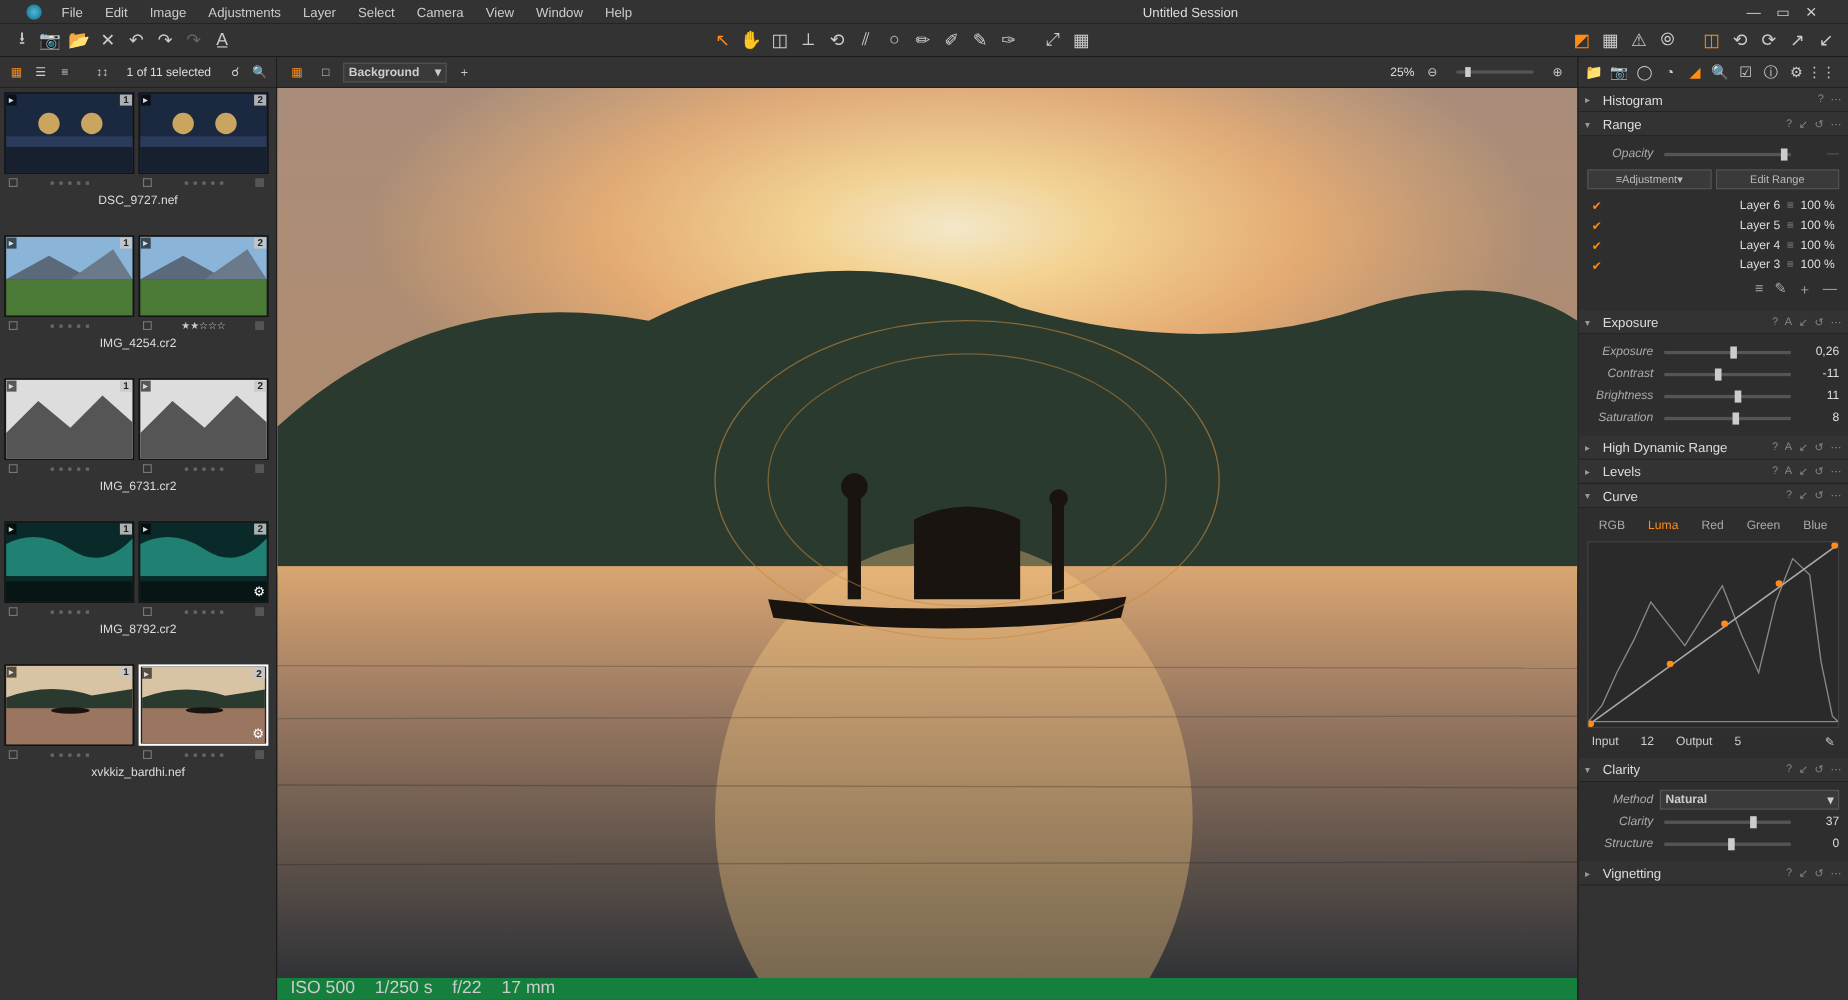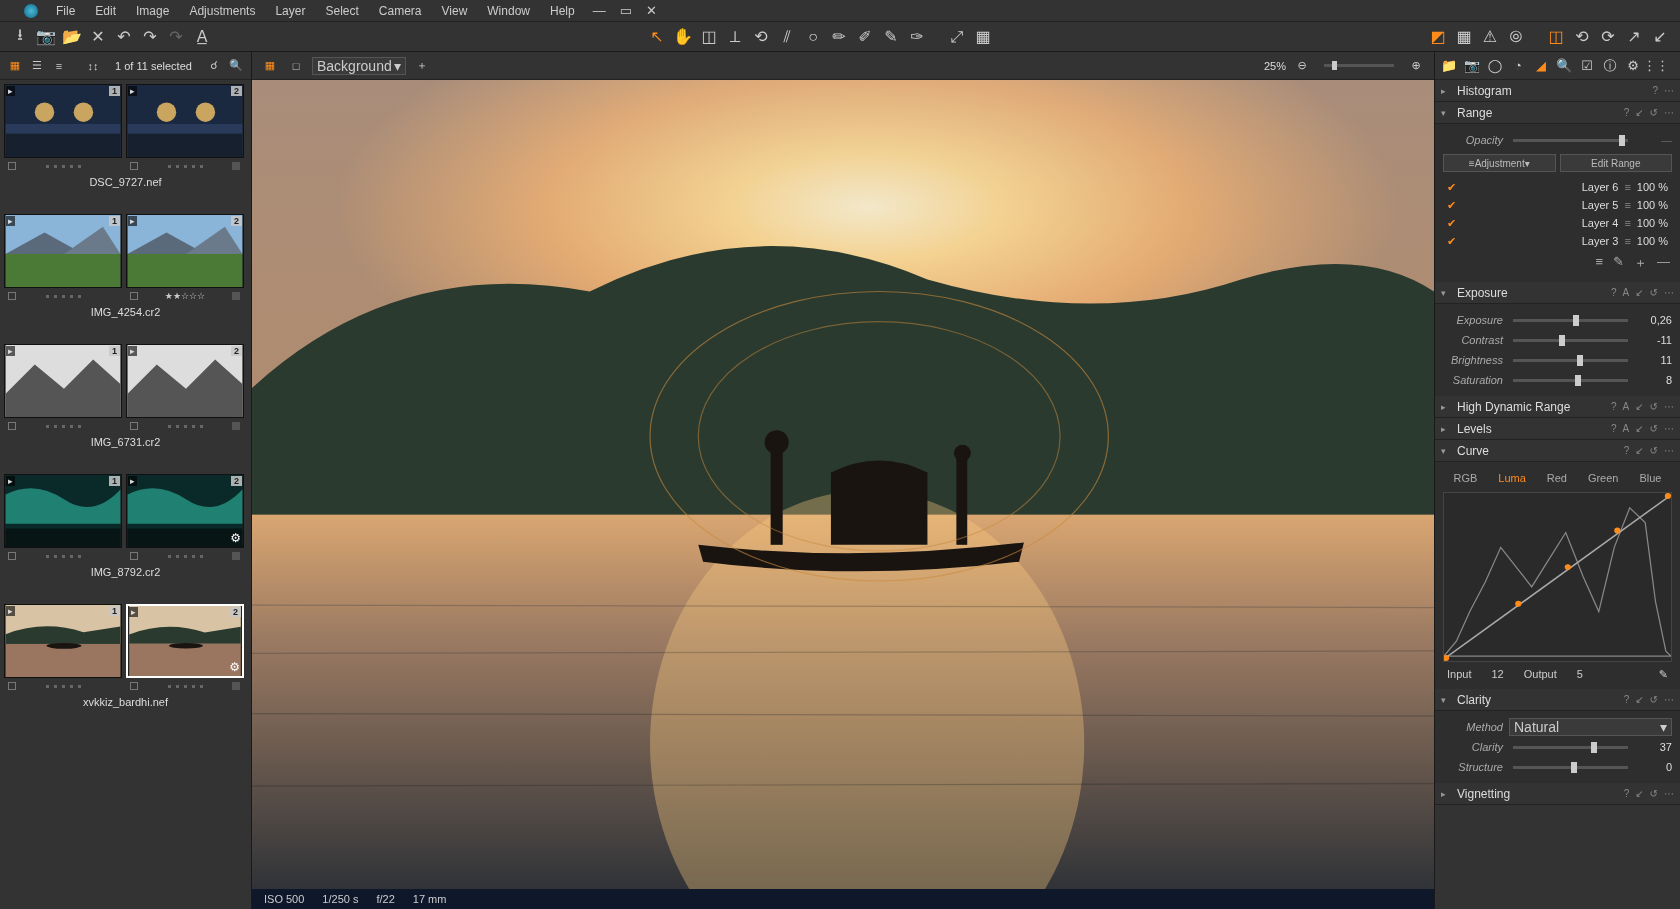--- a/index.html
+++ b/index.html
@@ -37,21 +37,21 @@
 .thumb-name { text-align:center; font-size:11px; color:#ddd; margin-top:2px;}
 .viewer { flex:1; background:#333; display:flex; flex-direction:column; }
 .viewer-bar { height:28px; background:#333; border-bottom:1px solid #222; display:flex; align-items:center; padding:0 8px; gap:6px; font-size:11px;}
 .viewer-bar .vicon { width:20px; height:20px; display:flex; align-items:center; justify-content:center; color:#ccc; cursor:pointer;}
 .viewer-bar .vicon.active { color:#ff8c1a;}
 .viewer-bar .grow { flex:1;}
 .viewer-bar .zoom { color:#ddd;}
 .viewer-bar .zslider { width:70px; height:3px; background:#555; position:relative; margin:0 6px;}
 .viewer-bar .zslider::after { content:''; position:absolute; left:8px; top:-3px; width:5px; height:9px; background:#ccc;}
 .viewer-img { flex:1; position:relative; overflow:hidden; background:#2a2a2a;}
-.viewer-status { height:20px; background:#0f172a; display:flex; align-items:center; padding:0 12px; font-size:11px; color:#ccc; gap:18px;}
+.viewer-status { height:20px; background:#15803d; display:flex; align-items:center; padding:0 12px; font-size:16px; color:#ccc; gap:18px;}
 .viewer-status .center { flex:1; text-align:center;}
 .tools { width:246px; background:#333; border-left:1px solid #1a1a1a; display:flex; flex-direction:column; overflow:hidden;}
 .tools-tabs { height:28px; background:#333; border-bottom:1px solid #222; display:flex; align-items:center; padding:0 4px; gap:3px;}
 .tools-tabs .ticon { width:20px; height:20px; display:flex; align-items:center; justify-content:center; color:#ccc; cursor:pointer; font-size:13px;}
 .tools-tabs .ticon.active { color:#ff8c1a;}
 .tools-body { flex:1; overflow-y:auto;}
 .panel-head { height:22px; background:#333; border-bottom:1px solid #222; display:flex; align-items:center; padding:0 6px; gap:6px; font-size:12px; cursor:pointer;}
 .panel-head .chev { width:10px; color:#999; font-size:9px;}
 .panel-head .ptitle { flex:1; color:#ddd;}
 .panel-head .picons { display:flex; gap:6px; color:#888; font-size:10px;}
@@ -64,40 +64,41 @@
 .layer-row { display:flex; align-items:center; height:18px; gap:6px; font-size:11px; padding:0 4px;}
 .layer-row .chk { color:#ff8c1a; width:12px;}
 .layer-row .lname { flex:1; color:#ddd;text-align:right;}
 .layer-row .lval { color:#ddd;}
 .curve-tabs { display:flex; justify-content:space-around; padding:4px 0; font-size:11px;}
 .curve-tabs span { color:#aaa; cursor:pointer;}
 .curve-tabs span.active { color:#ff8c1a;}
 .curve-box { height:170px; background:#2a2a2a; border:1px solid #444; position:relative; margin:4px 0;}
 .curve-io { display:flex; gap:20px; font-size:11px; color:#ccc; padding:2px 4px;}
 .curve-io .grow{flex:1;}
-.dropdown { background:#3a3a3a; border:1px solid #555; color:#ccc; font-size:14px; height:18px; padding:0 4px; display:flex; align-items:center; justify-content:space-between;}
+.dropdown { background:#3a3a3a; border:1px solid #555; color:#ccc; font-size:11px; height:18px; padding:0 4px; display:flex; align-items:center; justify-content:space-between;font-weight:bold;}
 .layer-tabs { display:flex; gap:4px; margin-top:4px;}
 .layer-tabs .lt { flex:1; height:18px; background:#3a3a3a; border:1px solid #555; display:flex; align-items:center; justify-content:center; font-size:10px; color:#bbb;}
 svg { display:block; }
 </style>
 </head>
 <body>
 
 <div class="menubar">
   <div class="logo"></div>
   <div class="mitem">File</div>
   <div class="mitem">Edit</div>
   <div class="mitem">Image</div>
   <div class="mitem">Adjustments</div>
   <div class="mitem">Layer</div>
   <div class="mitem">Select</div>
   <div class="mitem">Camera</div>
   <div class="mitem">View</div>
   <div class="mitem">Window</div>
   <div class="mitem">Help</div>
+  <div class="title">Untitled Session</div>
   <div class="winbtns">
     <span>—</span>
     <span>▭</span>
     <span>✕</span>
   </div>
 </div>
 
 <div class="toolbar">
   <div class="tbicon">⭳</div>
   <div class="tbicon">📷</div>

